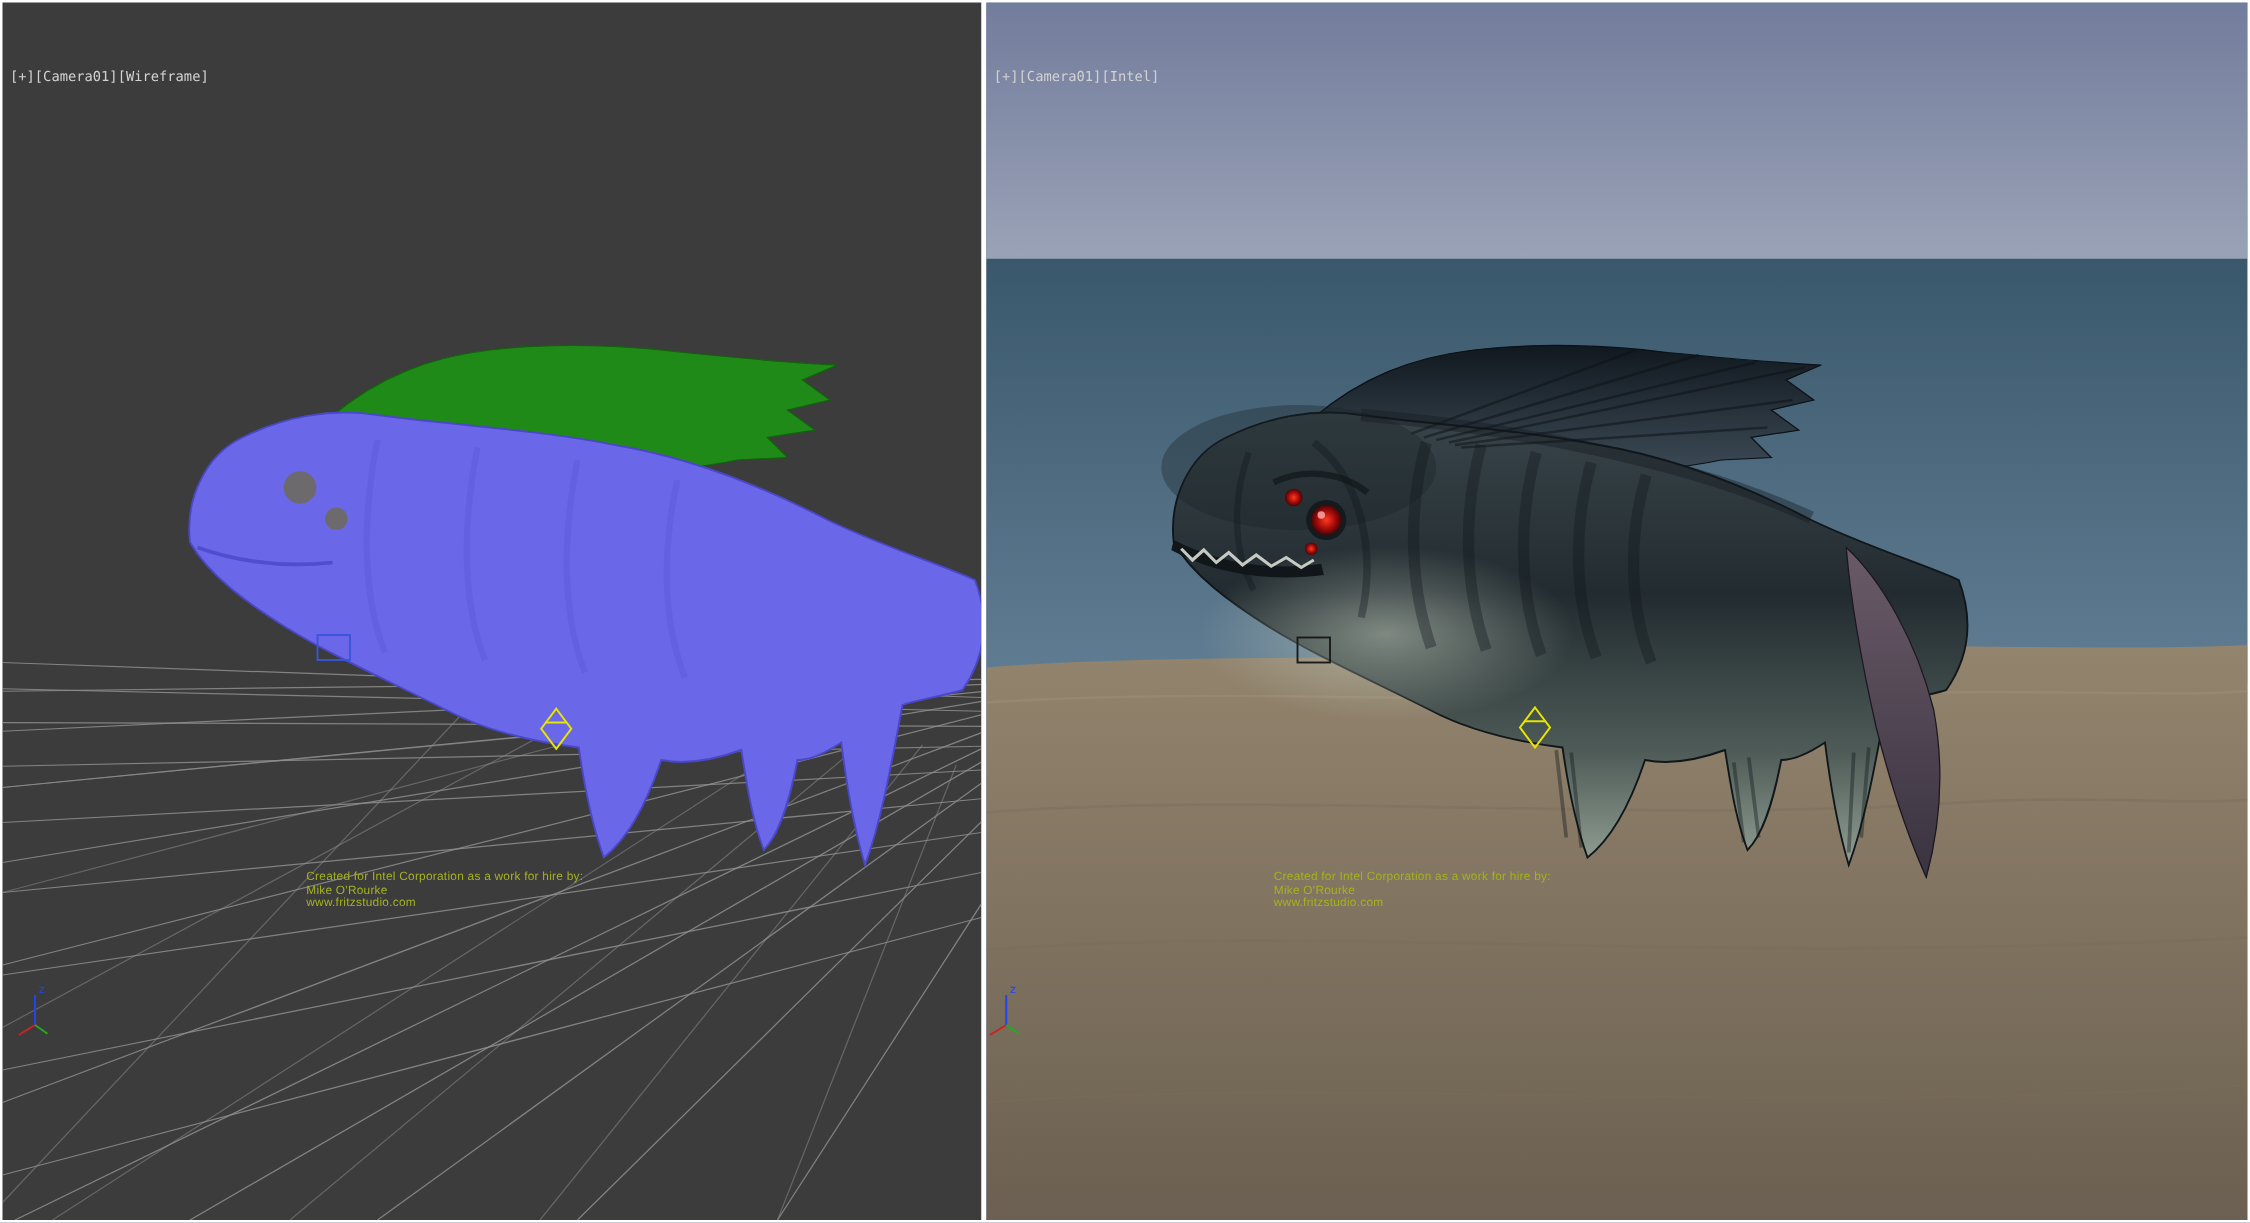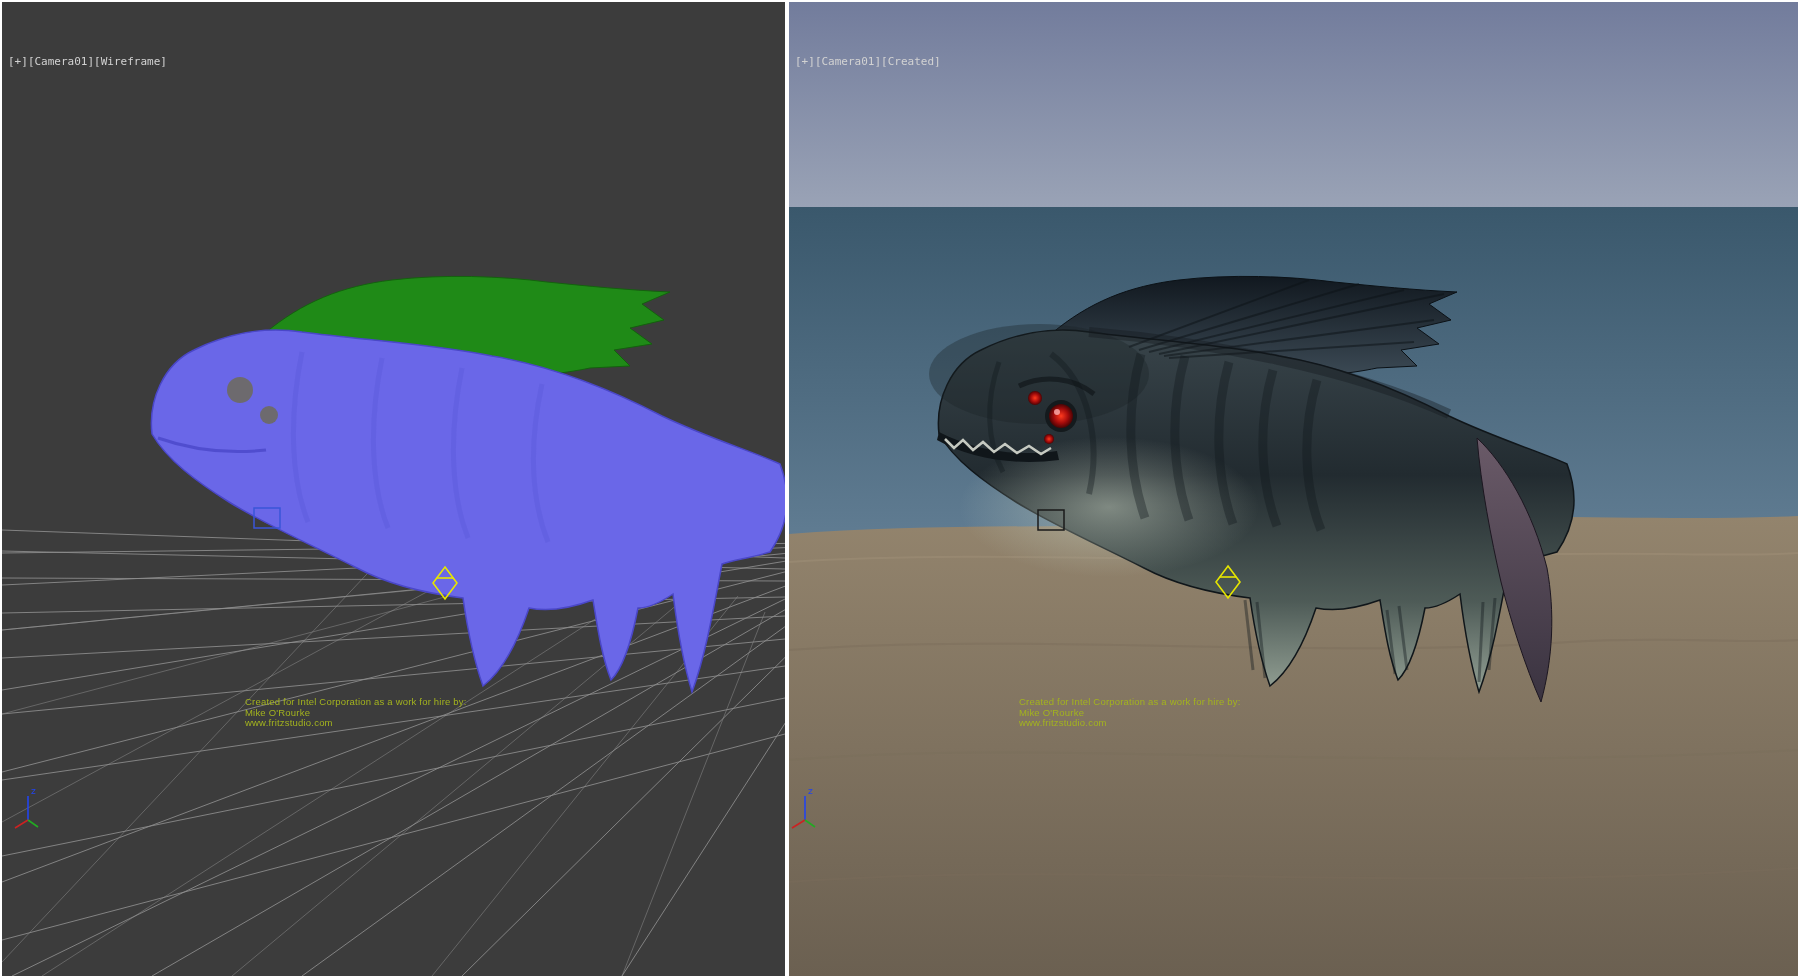--- a/index.html
+++ b/index.html
@@ -254,21 +254,21 @@
 
         <path d="M688,436 C716,462 744,510 758,566 C766,610 764,656 752,700 C736,664 722,620 712,580 C702,536 692,484 688,436 Z" fill="url(#tailGrad)" stroke="#1c1620" stroke-width="1"></path>
       </g>
 
       <use href="#helperRect" x="249" y="508" class="helper-dark"></use>
       <use href="#gizmoShape" transform="translate(439,580)" class="gizmo"></use>
       <use href="#tripodShape" transform="translate(16,818)"></use>
     </svg>
 
     <div class="vp-label">
-      <span>[+]</span><span>[Camera01]</span><span>[Created]</span>
+      <span>[+]</span><span>[Camera01]</span><span>[Intel]</span>
     </div>
 
     <div class="watermark wm-shaded">
       <div>Created for Intel Corporation as a work for hire by:</div>
       <div>Mike O'Rourke</div>
       <div>www.fritzstudio.com</div>
     </div>
   </div>
 </div>
 

